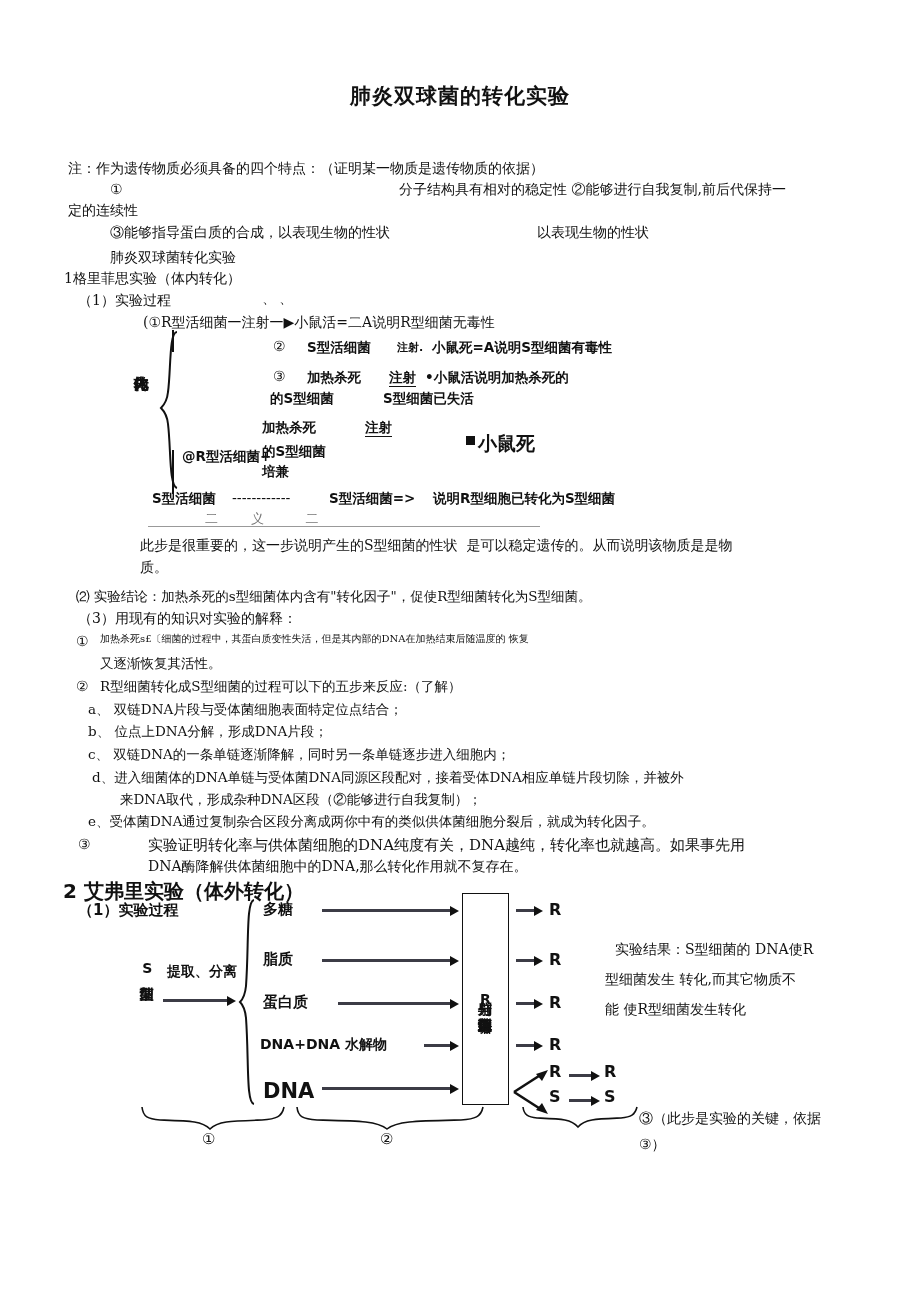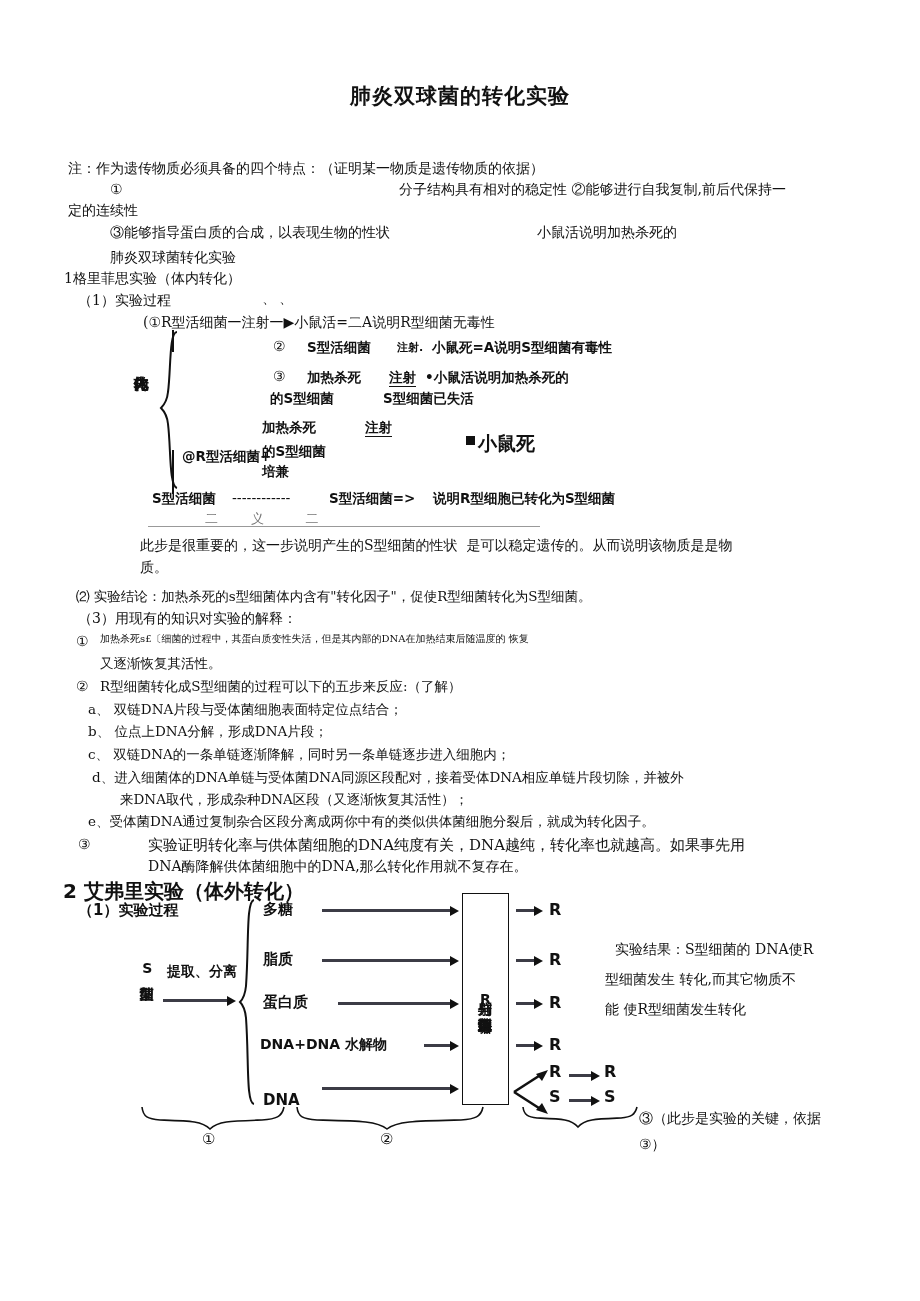--- a/index.html
+++ b/index.html
@@ -70,21 +70,21 @@
 
   <div id="doc-title">肺炎双球菌的转化实验</div>
 
   <div class="t serif" style="left:68px; top:160px; font-size:14px;">注：作为遗传物质必须具备的四个特点：（证明某一物质是遗传物质的依据）</div>
 
   <div class="t serif" style="left:110px; top:181px; font-size:14px;">①</div>
   <div class="t serif" style="left:399px; top:181px; font-size:14px;">分子结构具有相对的稳定性 ②能够进行自我复制,前后代保持一</div>
   <div class="t serif" style="left:68px; top:202px; font-size:14px;">定的连续性</div>
 
   <div class="t serif" style="left:110px; top:224px; font-size:14px;">③能够指导蛋白质的合成，以表现生物的性状</div>
-  <div class="t serif" style="left:537px; top:224px; font-size:14px;">小鼠活说明加热杀死的</div>
+  <div class="t serif" style="left:537px; top:224px; font-size:14px;">以表现生物的性状</div>
 
   <div class="t serif" style="left:110px; top:249px; font-size:14px;">肺炎双球菌转化实验</div>
   <div class="t serif" style="left:64px; top:270px; font-size:14px;">1格里菲思实验（体内转化）</div>
   <div class="t serif" style="left:78px; top:292px; font-size:14px;">（1）实验过程</div>
   <div class="t serif" style="left:262px; top:290px; font-size:14px; letter-spacing:3px;">、、</div>
 
   <div class="vert" style="left:133px; top:364px; font-size:15px;">体内转化</div>
 
   <div class="brace" style="left:159px; top:330px;">
     <svg width="22" height="160" viewBox="0 0 22 160">
@@ -137,21 +137,21 @@
   <div class="t serif" style="left:100px; top:633px; font-size:10px;">加热杀死s£〔细菌的过程中，其蛋白质变性失活，但是其内部的DNA在加热结束后随温度的 恢复</div>
   <div class="t serif" style="left:100px; top:655px; font-size:13.5px;">又逐渐恢复其活性。</div>
 
   <div class="t serif" style="left:76px; top:678px; font-size:14px;">②</div>
   <div class="t serif" style="left:100px; top:678px; font-size:13.5px;">R型细菌转化成S型细菌的过程可以下的五步来反应:（了解）</div>
 
   <div class="t serif" style="left:88px; top:701px; font-size:13.5px;">a、 双链DNA片段与受体菌细胞表面特定位点结合；</div>
   <div class="t serif" style="left:88px; top:723px; font-size:13.5px;">b、 位点上DNA分解，形成DNA片段；</div>
   <div class="t serif" style="left:88px; top:746px; font-size:13.5px;">c、 双链DNA的一条单链逐渐降解，同时另一条单链逐步进入细胞内；</div>
   <div class="t serif" style="left:92px; top:769px; font-size:13.5px;">d、进入细菌体的DNA单链与受体菌DNA同源区段配对，接着受体DNA相应单链片段切除，并被外</div>
-  <div class="t serif" style="left:120px; top:791px; font-size:13.5px;">来DNA取代，形成杂种DNA区段（又逐渐恢复其活性）；</div>
+  <div class="t serif" style="left:120px; top:791px; font-size:13.5px;">来DNA取代，形成杂种DNA区段（②能够进行自我复制）；</div>
   <div class="t serif" style="left:88px; top:813px; font-size:13.5px;">e、受体菌DNA通过复制杂合区段分离成两你中有的类似供体菌细胞分裂后，就成为转化因子。</div>
 
   <div class="t serif" style="left:78px; top:836px; font-size:14px;">③</div>
   <div class="t serif" style="left:148px; top:836px; font-size:15px;">实验证明转化率与供体菌细胞的DNA纯度有关，DNA越纯，转化率也就越高。如果事先用</div>
   <div class="t serif" style="left:104px; top:858px; font-size:14px;margin-left:44px;">DNA酶降解供体菌细胞中的DNA,那么转化作用就不复存在。</div>
 
   <div class="t sans b" style="left:63px; top:879px; font-size:20px;">2 艾弗里实验（体外转化）</div>
   <div class="t sans b" style="left:78px; top:901px; font-size:15px;">（1）实验过程</div>
 
   <div class="vert" style="left:140px; top:960px; font-size:14px;">S型细菌</div>
@@ -185,21 +185,21 @@
     <div class="shaft" style="width:112px;"></div>
       <div class="head" style="left:112px;"></div>
   </div>
 
   <div class="t sans b" style="left:260px; top:1036px; font-size:14px;">DNA+DNA 水解物</div>
   <div class="arrow" style="left:424px; top:1041px; width:36px;">
     <div class="shaft" style="width:26px;"></div>
       <div class="head" style="left:26px;"></div>
   </div>
 
-  <div class="t sans b" style="left:263px; top:1078px; font-size:15px;margin-top:13px;">DNA</div>
+  <div class="t sans b" style="left:263px; top:1078px; font-size:21px;">DNA</div>
   <div class="arrow" style="left:322px; top:1084px; width:138px;">
     <div class="shaft" style="width:128px;"></div>
       <div class="head" style="left:128px;"></div>
   </div>
 
   <div class="box" style="left:462px; top:893px; width:47px; height:212px;">
     <div class="boxlabel">
       <span class="vert" style="position:static; font-size:14px; line-height:1.0;">分别与R型细菌混合培养</span>
     </div>
   </div>

